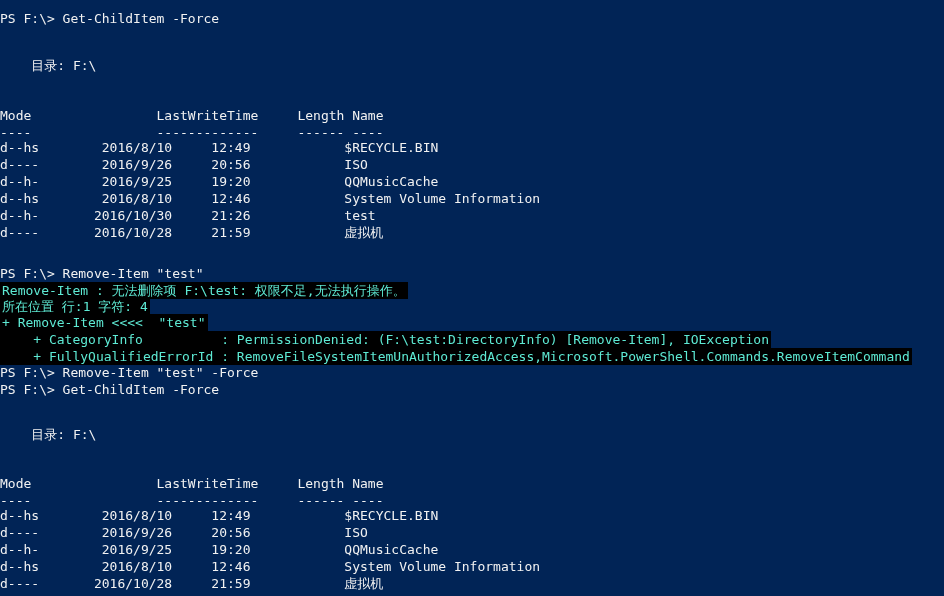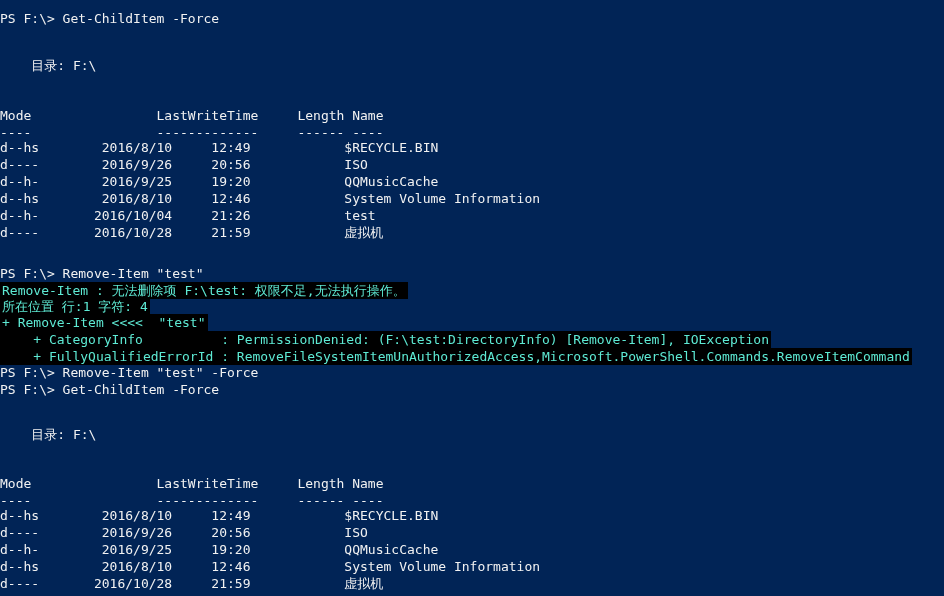--- a/index.html
+++ b/index.html
@@ -42,21 +42,21 @@
 <div id="console">
 
   <div class="line" style="top:10px">PS F:\&gt; Get-ChildItem -Force</div>
   <div class="line" style="top:57px">    目录: F:\</div>
   <div class="line" style="top:107px">Mode                LastWriteTime     Length Name</div>
   <div class="line" style="top:124px">----                -------------     ------ ----</div>
   <div class="line" style="top:139px">d--hs        2016/8/10     12:49            $RECYCLE.BIN</div>
   <div class="line" style="top:156px">d----        2016/9/26     20:56            ISO</div>
   <div class="line" style="top:173px">d--h-        2016/9/25     19:20            QQMusicCache</div>
   <div class="line" style="top:190px">d--hs        2016/8/10     12:46            System Volume Information</div>
-  <div class="line" style="top:207px">d--h-       2016/10/04     21:26            test</div>
+  <div class="line" style="top:207px">d--h-       2016/10/30     21:26            test</div>
   <div class="line" style="top:224px">d----       2016/10/28     21:59            虚拟机</div>
 
   <div class="line" style="top:265px">PS F:\&gt; Remove-Item "test"</div>
 
   <div class="line" style="top:282px"><span class="err">Remove-Item : 无法删除项 F:\test: 权限不足,无法执行操作。</span></div>
   <div class="line" style="top:298px"><span class="err">所在位置 行:1 字符: 4</span></div>
   <div class="line" style="top:314px"><span class="err">+ Remove-Item &lt;&lt;&lt;&lt;  "test"</span></div>
   <div class="line" style="top:331px"><span class="err">    + CategoryInfo          : PermissionDenied: (F:\test:DirectoryInfo) [Remove-Item], IOException</span></div>
   <div class="line" style="top:348px"><span class="err">    + FullyQualifiedErrorId : RemoveFileSystemItemUnAuthorizedAccess,Microsoft.PowerShell.Commands.RemoveItemCommand</span></div>
 

